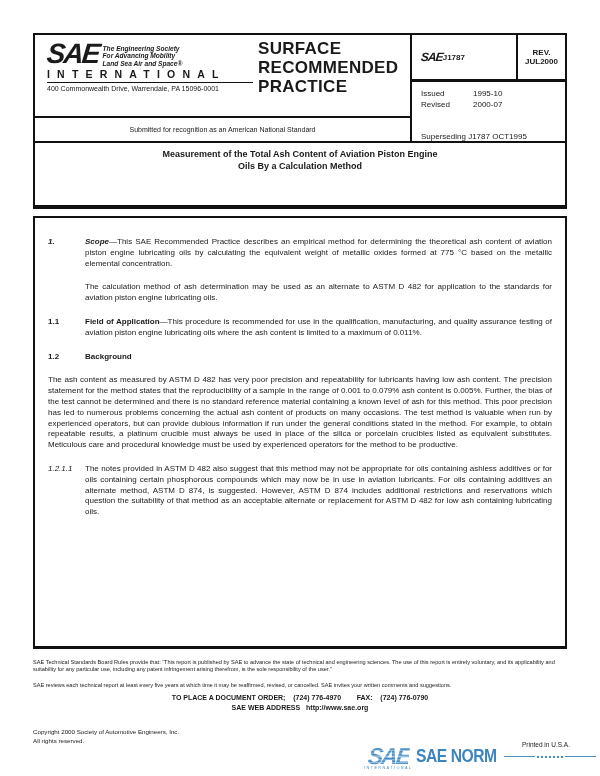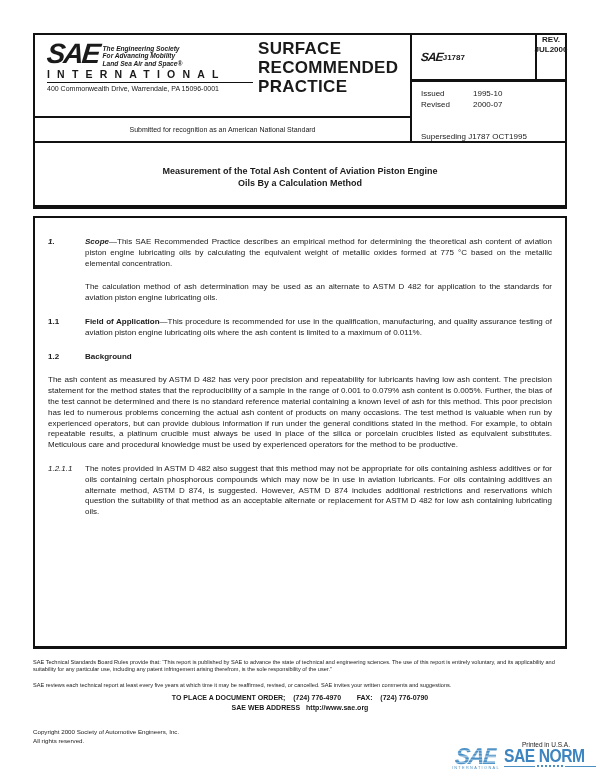--- a/index.html
+++ b/index.html
@@ -32,32 +32,32 @@
     font-size:7px;
   }
   .hdr-vdiv { position:absolute; left:375px; top:0; width:2px; height:106px; background:#111; }
 
   .hdr-right { position:absolute; left:377px; top:0; width:153px; height:106px; }
   .code-row { display:flex; height:44px; }
   .code-left { flex:1; display:flex; align-items:center; padding-left:9px; }
   .sae-small { font-size:12px; font-weight:bold; font-style:italic; letter-spacing:-1px; transform:skewX(-6deg); }
   .code-num { font-size:8px; font-weight:bold; margin-top:1px; }
   .code-vdiv { width:2px; background:#111; }
-  .rev-cell { width:28px; display:flex; flex-direction:column; align-items:center; justify-content:flex-start; font-size:8px; font-weight:bold; line-height:9.5px; }
+  .rev-cell { width:47px; display:flex; flex-direction:column; align-items:center; justify-content:center; font-size:8px; font-weight:bold; line-height:9.5px; }
   .code-hr { height:3px; background:#111; }
   .dates { padding:6px 12px 0 9px; font-size:8px; line-height:11px; }
   .date-row { display:flex; }
   .date-label { width:52px; }
   .superseding { margin-top:21px; font-size:8px; }
 
   
   .title-box {
     position:absolute; left:33px; top:143px; width:534px; height:66px;
     border:2px solid #111; border-top:none; border-bottom-width:4px;
-    text-align:center; padding-top:23px;
+    text-align:center; padding-top:6px;
   }
   .title-box .t { font-size:9px; font-weight:bold; line-height:11.5px; }
 
   
   .body-box {
     position:absolute; left:33px; top:216px; width:534px; height:433px;
     border:2px solid #111; border-bottom-width:3px;
     padding:19px 13px 0 13px;
   }
   .sec { display:flex; margin-bottom:13px; }
@@ -78,21 +78,21 @@
 
   .norm-logo { position:absolute; right:4px; top:748px; display:flex; align-items:flex-start; }
   .norm-sae-wrap { display:flex; flex-direction:column; align-items:center; margin-right:4px; }
   .norm-sae {
     color:#4a8fc4; font-size:23px; font-weight:bold; font-style:italic;
     letter-spacing:-2px; line-height:17px; transform:skewX(-6deg);
     background:repeating-linear-gradient(#4a8fc4 0 2px, #9cc4e2 2px 3px);
     -webkit-background-clip:text; background-clip:text; -webkit-text-fill-color:transparent;
   }
   .norm-intl { font-size:3.8px; color:#4a8fc4; letter-spacing:1.4px; margin-top:1px; white-space:nowrap; }
-  .norm-right { display:flex; flex-direction:column; }
+  .norm-right { display:flex; }
   .norm-name { font-size:17px; font-weight:bold; color:#3d85c0; line-height:15px; transform:scale(0.92,1.08); transform-origin:left top; letter-spacing:-0.5px; white-space:nowrap; }
   .norm-sub { display:flex; align-items:center; margin-top:2px; width:92px; }
   .norm-sub .seg { flex:1; border-top:1px solid #4a8fc4; }
   .norm-sub .gap { width:26px; border-top:2px dotted #4a8fc4; margin:0 2px; }
 </style>
 </head>
 <body>
 
 <div class="page">
 

